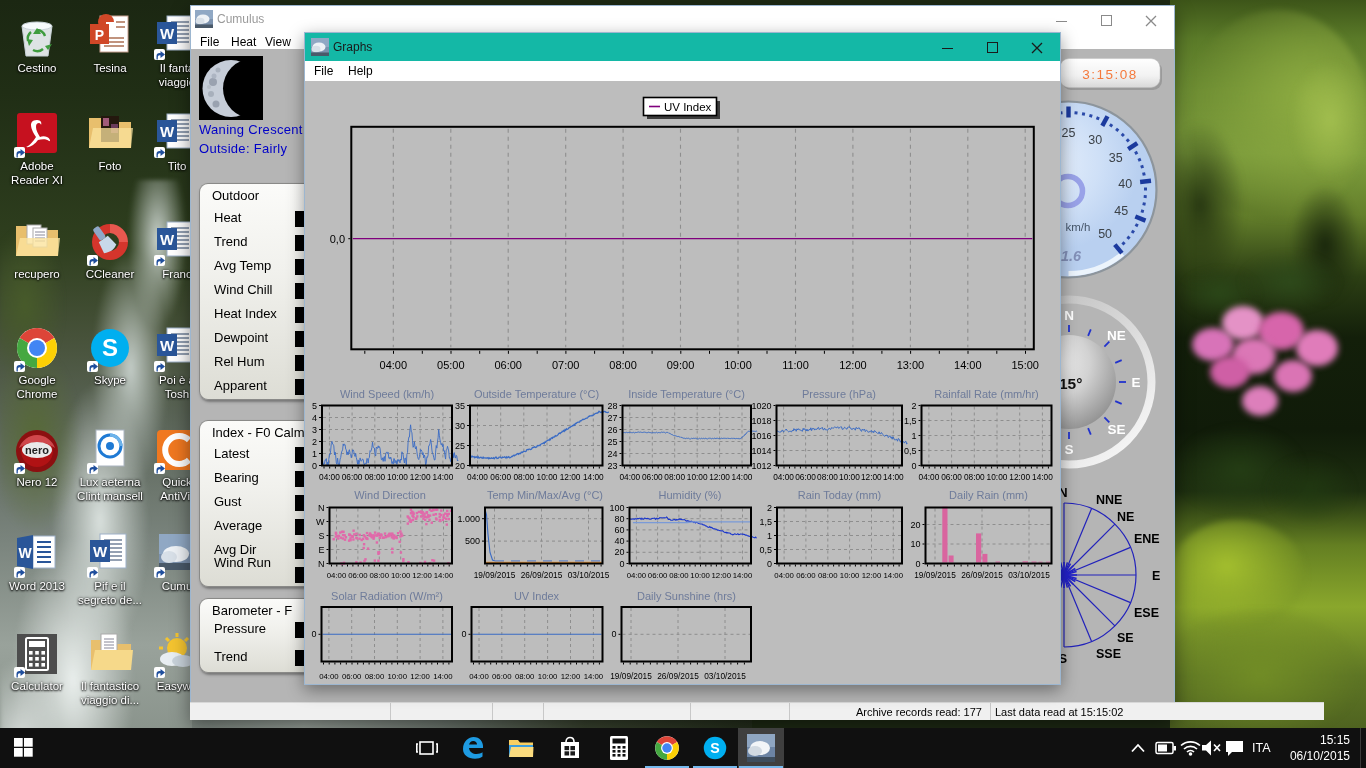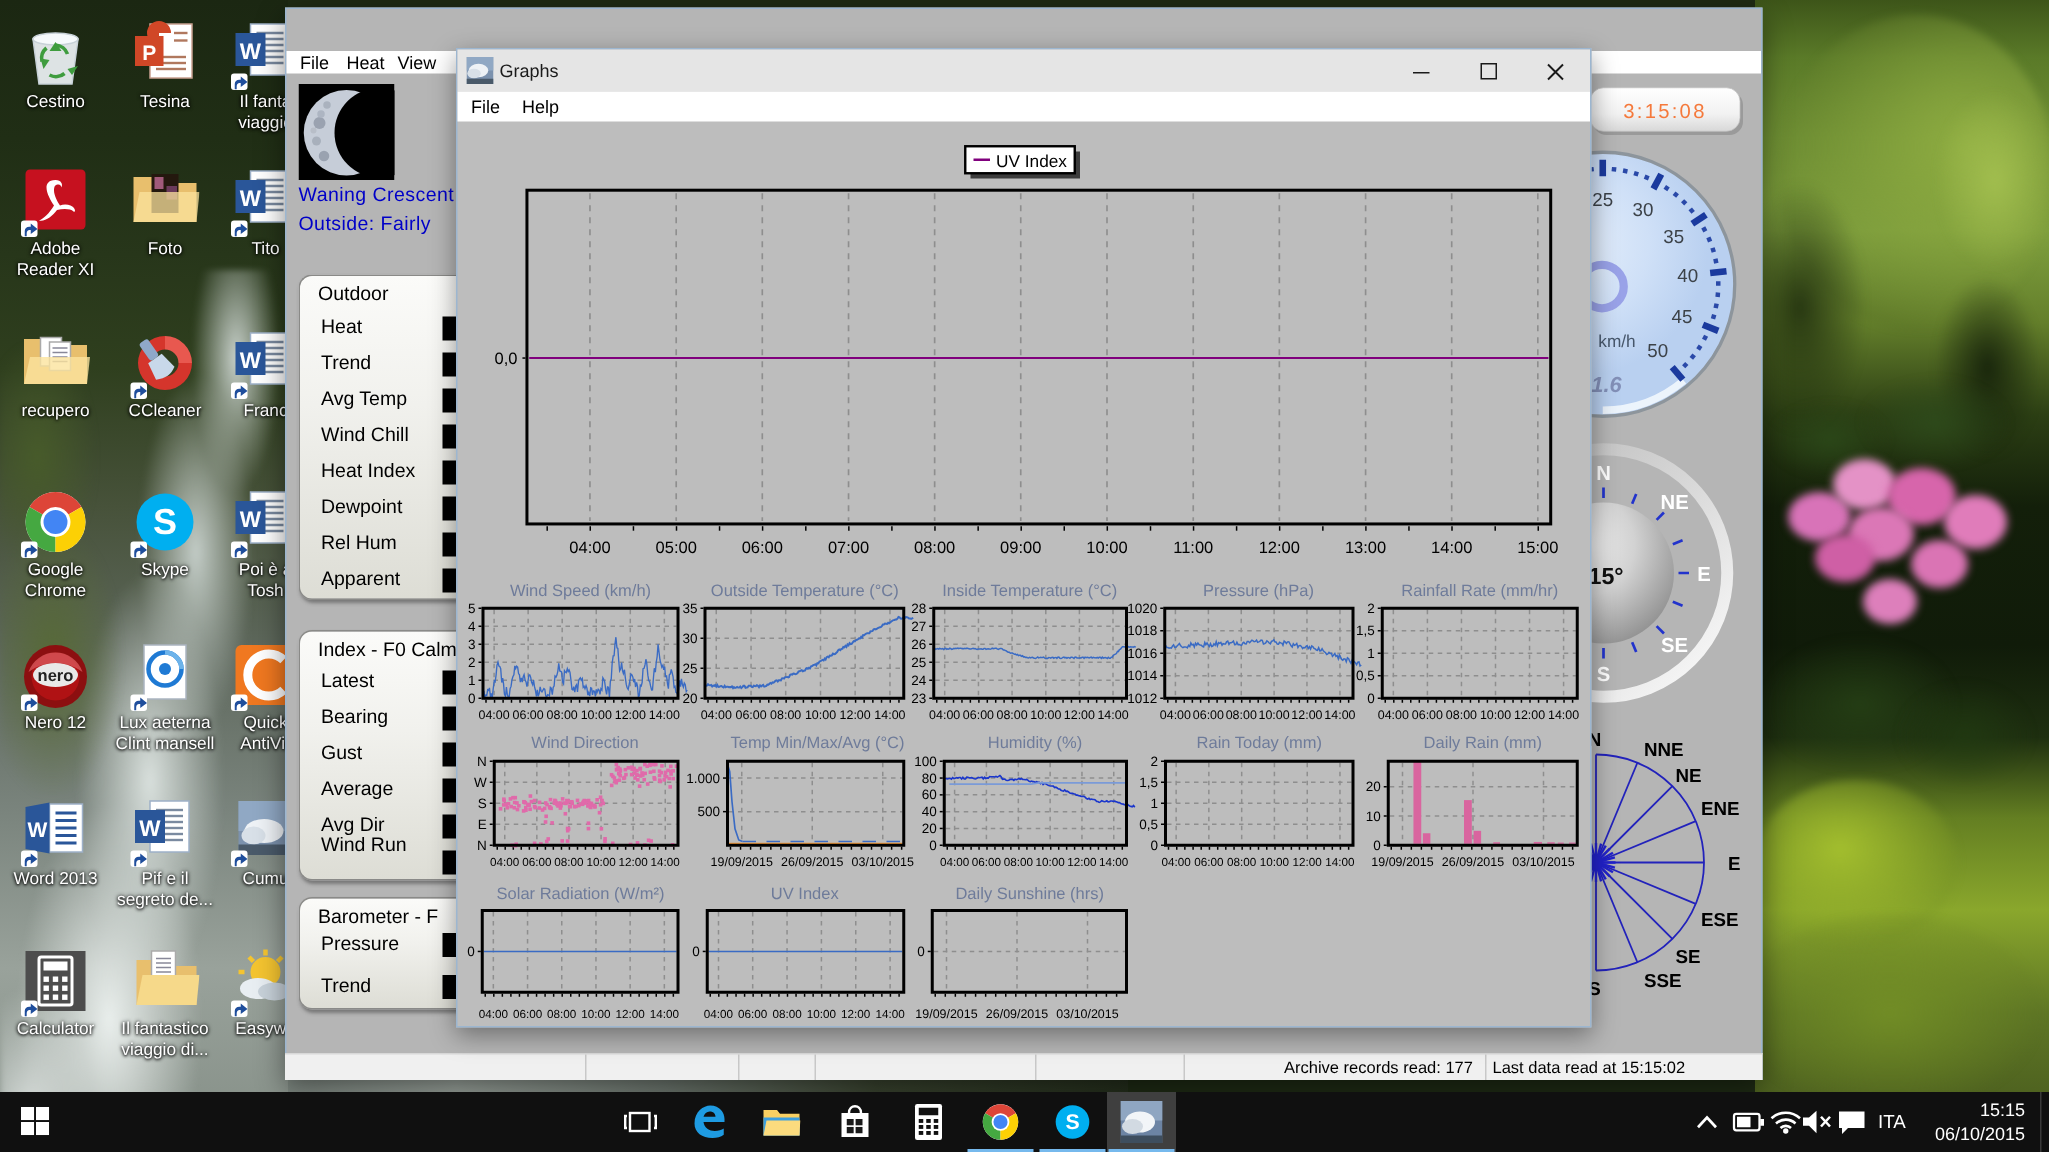--- a/index.html
+++ b/index.html
@@ -27,21 +27,21 @@
 #cum-menu span { position:absolute; top:1px; }
 .ticon { position:absolute; left:4px; top:4px; }
 #cum-title .wt { position:absolute; left:26px; top:6px; font-size:12px; color:#9a9a9a; }
 .caption { position:absolute; top:0px; height:28px; display:flex; }
 .cbtn { width:45px; height:100%; position:relative; }
 .glyph-min:before { content:""; position:absolute; left:17px; top:15px; width:11px; height:1.4px; background:#8a8a8a; }
 .glyph-max:before { content:""; position:absolute; left:17px; top:9px; width:9px; height:9px; border:1.3px solid #8a8a8a; }
 .glyph-x svg { position:absolute; left:16px; top:9px; }
 #win-gr { position:absolute; left:304px; top:31.5px; width:757px; height:653.5px; background:#bdbdbd;
  border:1px solid #9cb6d0; box-shadow: 0 5px 16px rgba(0,0,0,0.4); z-index:20; }
-#gr-title { position:absolute; left:0; top:0; width:100%; height:28px; background:#e5e5e5; }
+#gr-title { position:absolute; left:0; top:0; width:100%; height:28px; background:#14b8a6; }
 #gr-title .wt { position:absolute; left:28px; top:7px; font-size:12px; color:#1a1a1a; }
 #gr-menu { position:absolute; left:0; top:28px; width:100%; height:20.5px; background:#fff; font-size:12px; }
 #gr-menu span { position:absolute; top:3px; }
 .bglyph .glyph-min:before { background:#1a1a1a; }
 .bglyph .glyph-max:before { border-color:#1a1a1a; }
 #cum-status { position:absolute; left:0; bottom:0; width:100%; height:17.5px; background:#f0f0f0; border-top:1px solid #d8d8d8;
  font-size:11px; color:#000; }
 #cum-status .seg { position:absolute; top:0; height:100%; border-left:1px solid #c8c8c8; }
 .panel { position:absolute; left:199px; width:120px; background:linear-gradient(180deg,#fbfbf9 0%, #f1f1ed 40%, #dddDD5 100%);
  border:1px solid #8a8a88; border-right:none; border-radius:9px 0 0 9px; box-shadow:1.5px 2px 2.5px rgba(60,60,60,0.5); z-index:11;}
@@ -422,20 +422,39 @@
 </svg><div class="scut">
           <svg width="11" height="11" viewBox="0 0 11 11">
             <path d="M1.5 9.5 L1.5 6 C1.5 4 3 2.8 5.5 3.2 L5.5 1 L10 4.6 L5.5 8 L5.5 5.4 C3.8 5 2.8 5.8 2.8 7.6 L2.8 9.5 Z" fill="#1f4e9c"></path>
           </svg>
         </div></div>
       <div class="ilab">Easywe</div>
     </div>
   </div>
 
 <div id="win-cum">
+ <div id="cum-title">
+  <span class="ticon"><svg width="18" height="18" viewBox="0 0 18 18">
+          <rect width="18" height="18" fill="#7c92ae"></rect>
+          <rect width="18" height="9" fill="#90a8c4"></rect>
+          <ellipse cx="8" cy="9" rx="6.5" ry="4.5" fill="#eef2f6"></ellipse>
+          <ellipse cx="5" cy="11" rx="4.5" ry="3.2" fill="#d8e0e8"></ellipse>
+          <rect y="14.5" width="18" height="3.5" fill="#4a5a6a"></rect>
+        </svg></span>
+  <span class="wt">Cumulus</span>
+  <div class="caption" style="right:0">
+   <div class="cbtn glyph-min"></div>
+   <div class="cbtn glyph-max"></div>
+   <div class="cbtn glyph-x">
+          <svg width="12" height="12" viewBox="0 0 12 12">
+            <path d="M1 1 L11 11 M11 1 L1 11" stroke="#8a8a8a" stroke-width="1.3"></path>
+          </svg>
+        </div>
+  </div>
+ </div>
  <div id="cum-menu">
       <span style="left:9px">File</span>
       <span style="left:40px">Heat</span>
       <span style="left:74px">View</span>
     </div>
 </div>
 <svg style="position:absolute;left:199px;top:56px;z-index:12" width="64" height="64" viewBox="0 0 64 64">
 <rect width="64" height="64" fill="#000"></rect>
 <g>
       <circle cx="32" cy="32.5" r="28.5" fill="#c6cdd8"></circle>
@@ -680,21 +699,21 @@
 <text x="1096" y="504" font-size="12.5" font-weight="bold" fill="#000" text-anchor="start">NNE</text>
 <text x="1117" y="521" font-size="12.5" font-weight="bold" fill="#000" text-anchor="start">NE</text>
 <text x="1134" y="543" font-size="12.5" font-weight="bold" fill="#000" text-anchor="start">ENE</text>
 <text x="1152" y="580" font-size="12.5" font-weight="bold" fill="#000" text-anchor="start">E</text>
 <text x="1134" y="617" font-size="12.5" font-weight="bold" fill="#000" text-anchor="start">ESE</text>
 <text x="1117" y="642" font-size="12.5" font-weight="bold" fill="#000" text-anchor="start">SE</text>
 <text x="1096" y="658" font-size="12.5" font-weight="bold" fill="#000" text-anchor="start">SSE</text>
 <text x="1063" y="663" font-size="12.5" font-weight="bold" fill="#000" text-anchor="middle">S</text>
   </svg>
 <div style="position:absolute;left:190px;top:5px;width:985px;z-index:13">
- <div id="cum-status" style="top:697px;bottom:auto;position:absolute;width:985px">
+ <div id="cum-status" style="top:697px;bottom:auto;position:absolute;width:1134px">
   <div class="seg" style="left:200px"></div>
       <div class="seg" style="left:302px"></div>
       <div class="seg" style="left:353px"></div>
   <div class="seg" style="left:500px"></div>
       <div class="seg" style="left:599px"></div>
       <div class="seg" style="left:800px"></div>
   <span style="position:absolute;left:666px;top:2.5px">Archive records read: 177</span>
   <span style="position:absolute;left:805px;top:2.5px">Last data read at 15:15:02</span>
  </div>
 </div>

